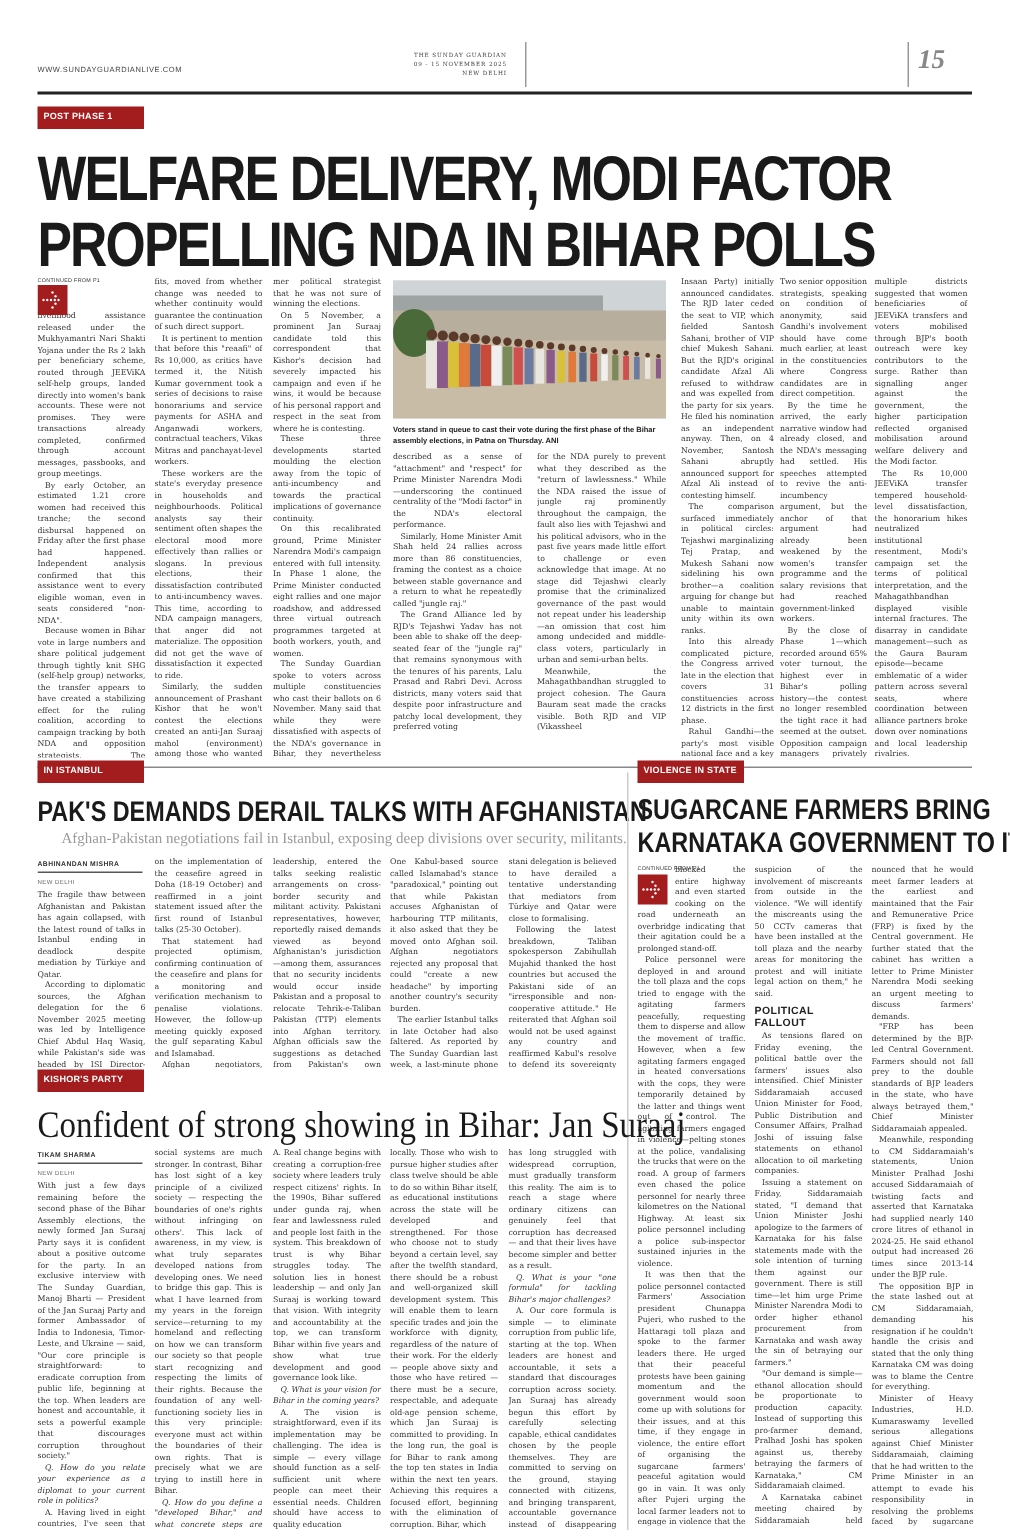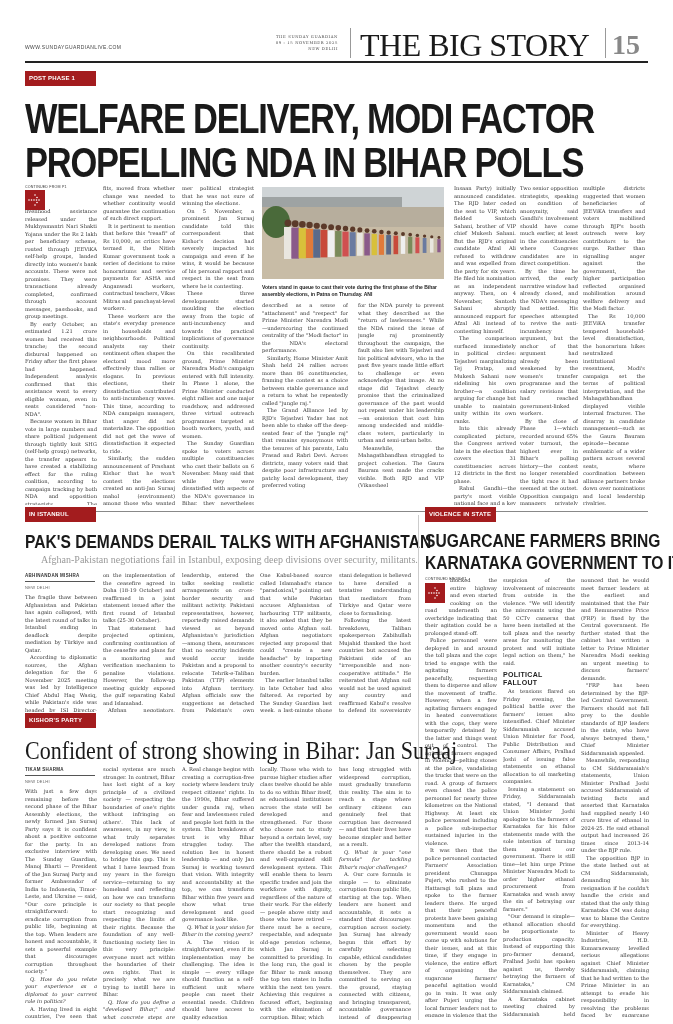--- a/index.html
+++ b/index.html
@@ -5,21 +5,21 @@
   * { box-sizing: border-box; margin: 0; padding: 0; }
   html, body { width: 673px; height: 1024px; background: #fff; overflow: hidden; }
   body { font-family: "DejaVu Serif", serif; color: #222; position: relative; }
 
   .masthead { position: absolute; left: 0; top: 0; width: 673px; height: 60px; }
   .mh-url { position: absolute; left: 25px; top: 44px; font-family: "Liberation Sans", sans-serif; font-size: 5px; letter-spacing: .4px; color: #444; }
   .mh-edition { position: absolute; left: 250px; top: 34px; width: 88px; text-align: right; font-size: 3.8px; line-height: 6px; letter-spacing: .6px; color: #444; }
   .mh-vline1 { position: absolute; left: 350px; top: 28px; width: 1px; height: 30px; background: #999; }
   .mh-title { position: absolute; left: 360px; top: 28px; font-family: "Liberation Serif", serif; font-size: 32px; letter-spacing: -.5px; color: #1a1a1a; line-height: 34px; }
   .mh-vline2 { position: absolute; left: 605px; top: 28px; width: 1px; height: 30px; background: #999; }
-  .mh-page { position: absolute; left: 612px; top: 29px; font-family: "Liberation Serif", serif; font-weight: bold; font-size: 28px; color: #888; }
+  .mh-page { position: absolute; left: 612px; top: 29px; font-family: "Liberation Serif", serif; font-weight: bold; font-size: 18px; color: #888; font-style: italic; }
   .mh-rule { position: absolute; left: 25px; top: 61px; width: 623px; height: 2px; background: #222; }
 
   .kicker { position: absolute; height: 15px; background: #a31c1e; color: #fff; font-family: "Liberation Sans", sans-serif; font-weight: bold; font-size: 6px; letter-spacing: .2px; line-height: 15px; padding-left: 4px; text-transform: uppercase; }
 
   .headline-main { position: absolute; left: 25px; top: 97px; width: 620px; font-family: "Liberation Sans", sans-serif; font-weight: bold; font-size: 42px; line-height: 44px; letter-spacing: -1.5px; color: #1a1a1a; transform: scaleX(.82); transform-origin: left top; white-space: nowrap; }
 
   .col { position: absolute; font-size: 5.2px; line-height: 7.5px; text-align: justify; color: #333; hyphens: auto; overflow: hidden; }
   .col p { text-indent: 5px; }
   .col p.noind { text-indent: 0; }
   .col p.q { font-style: italic; }
@@ -44,21 +44,20 @@
 <body>
 
 <div class="masthead" data-name="masthead">
   <div class="mh-url" data-name="website-url">WWW.SUNDAYGUARDIANLIVE.COM</div>
   <div class="mh-edition" data-name="edition-info">
     <div data-name="paper-name">THE SUNDAY GUARDIAN</div>
     <div data-name="issue-dates">09 - 15 NOVEMBER 2025</div>
     <div data-name="edition-city">NEW DELHI</div>
   </div>
   <div class="mh-vline1" data-name="masthead-divider"></div>
-  <div class="mh-title" data-name="section-title">THE BIG STORY</div>
   <div class="mh-vline2" data-name="masthead-divider"></div>
   <div class="mh-page" data-name="page-number">15</div>
 </div>
 <div class="mh-rule" data-name="masthead-rule"></div>
 
 <div class="kicker" style="left:25px;top:71px;width:71px;" data-name="lead-kicker">POST PHASE 1</div>
 <div class="headline-main" data-name="lead-headline">
   <div data-name="lead-headline-line1">WELFARE DELIVERY, MODI FACTOR</div>
   <div data-name="lead-headline-line2">PROPELLING NDA IN BIHAR POLLS</div>
 </div>

